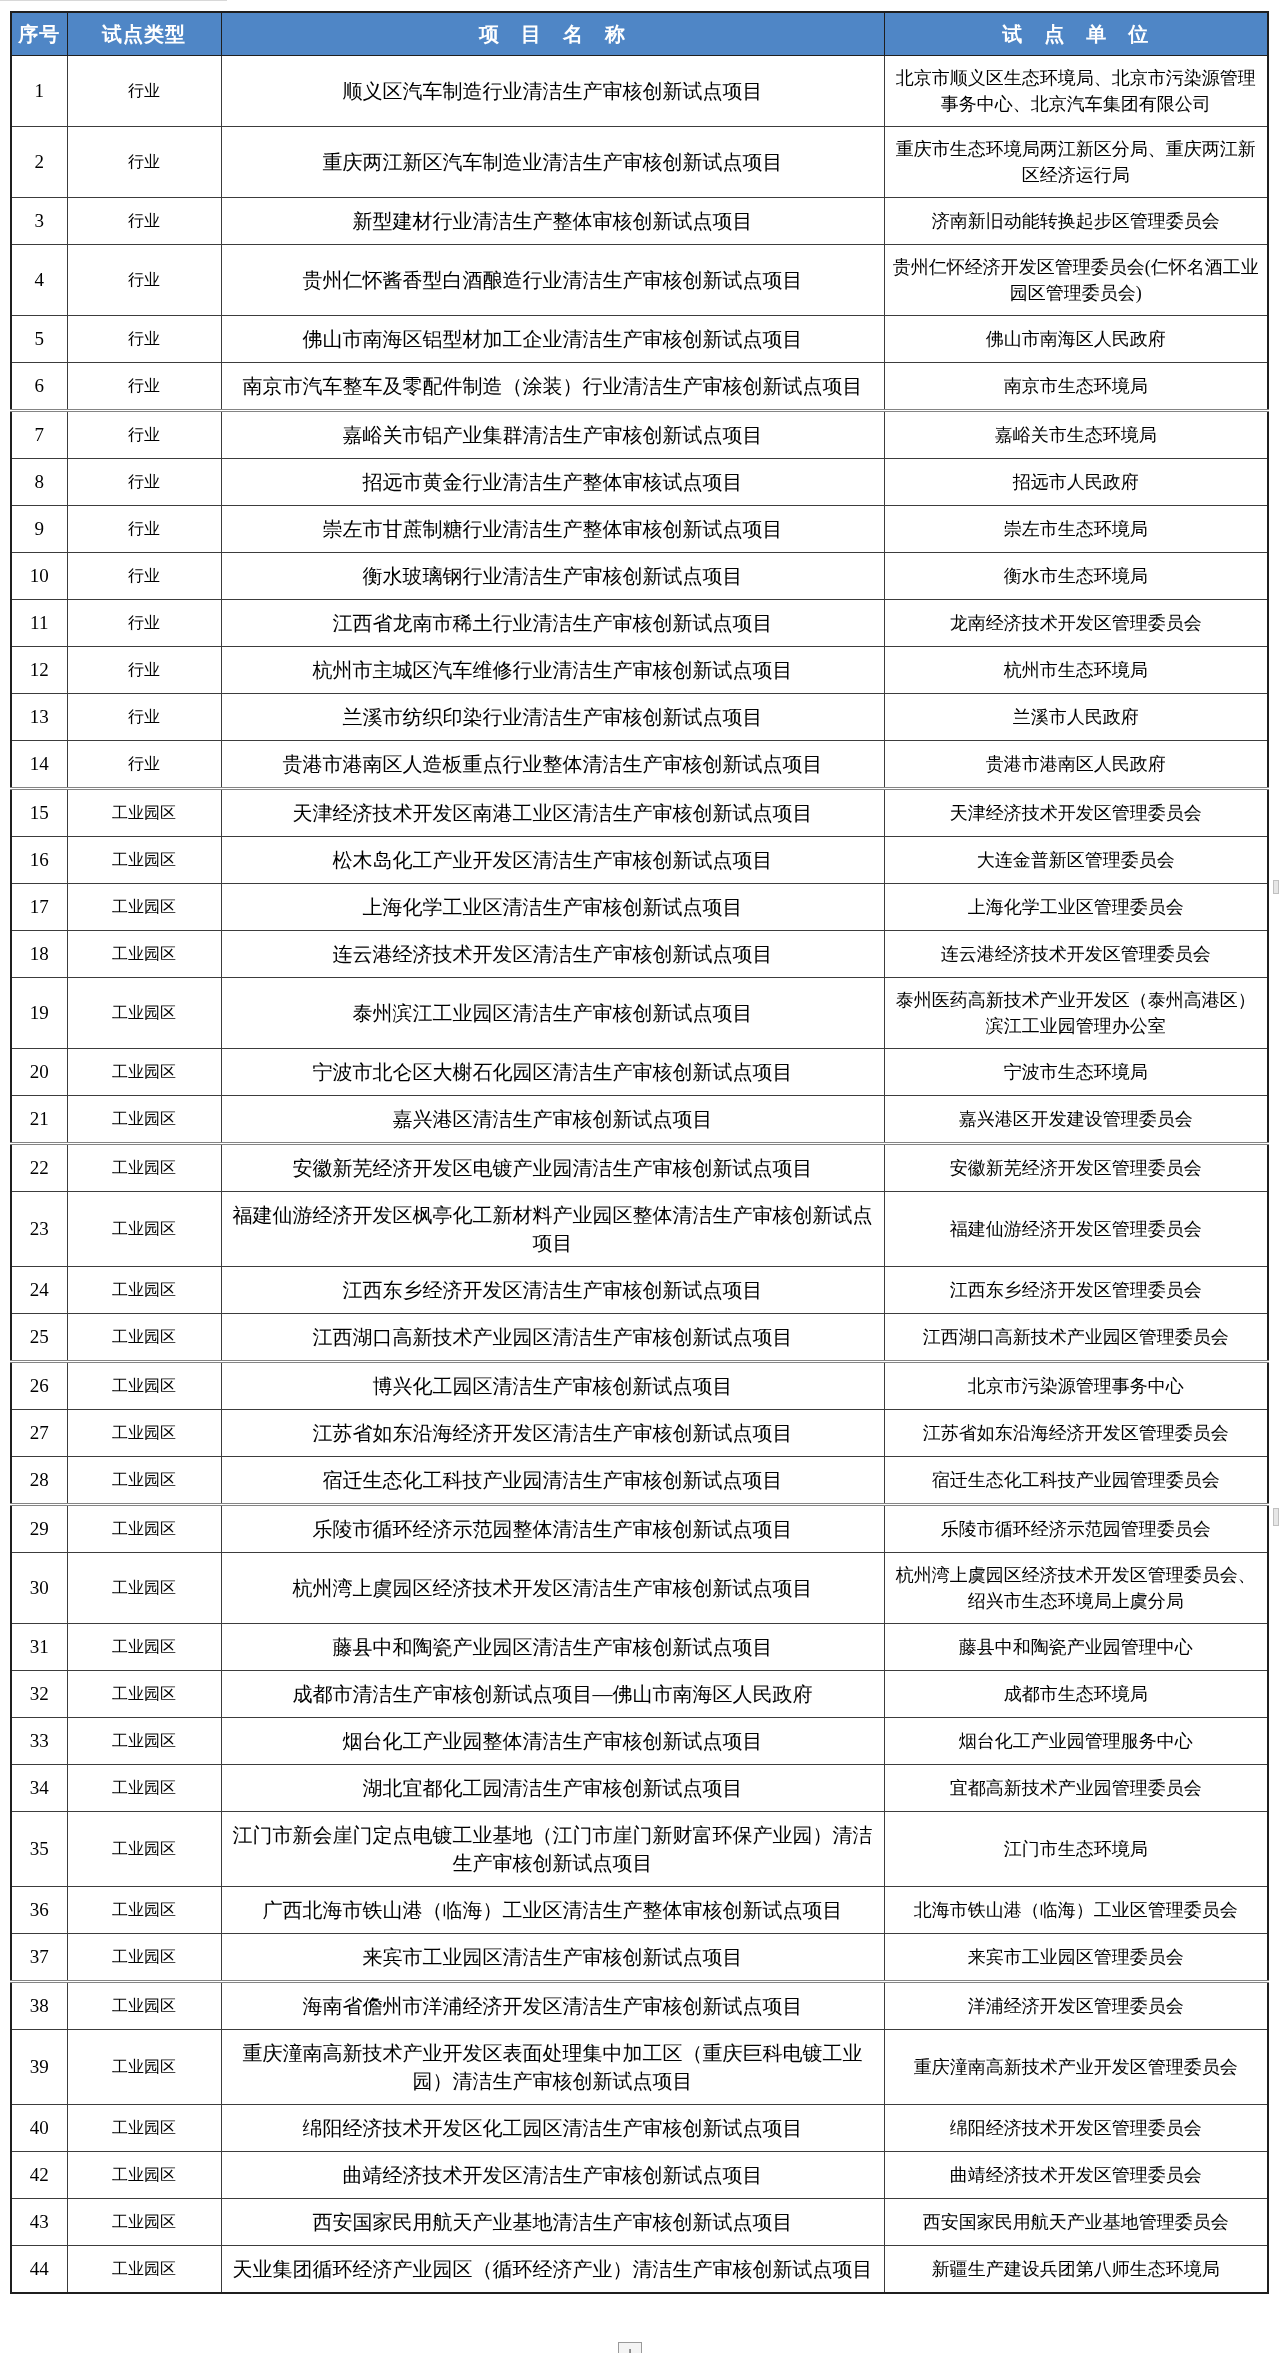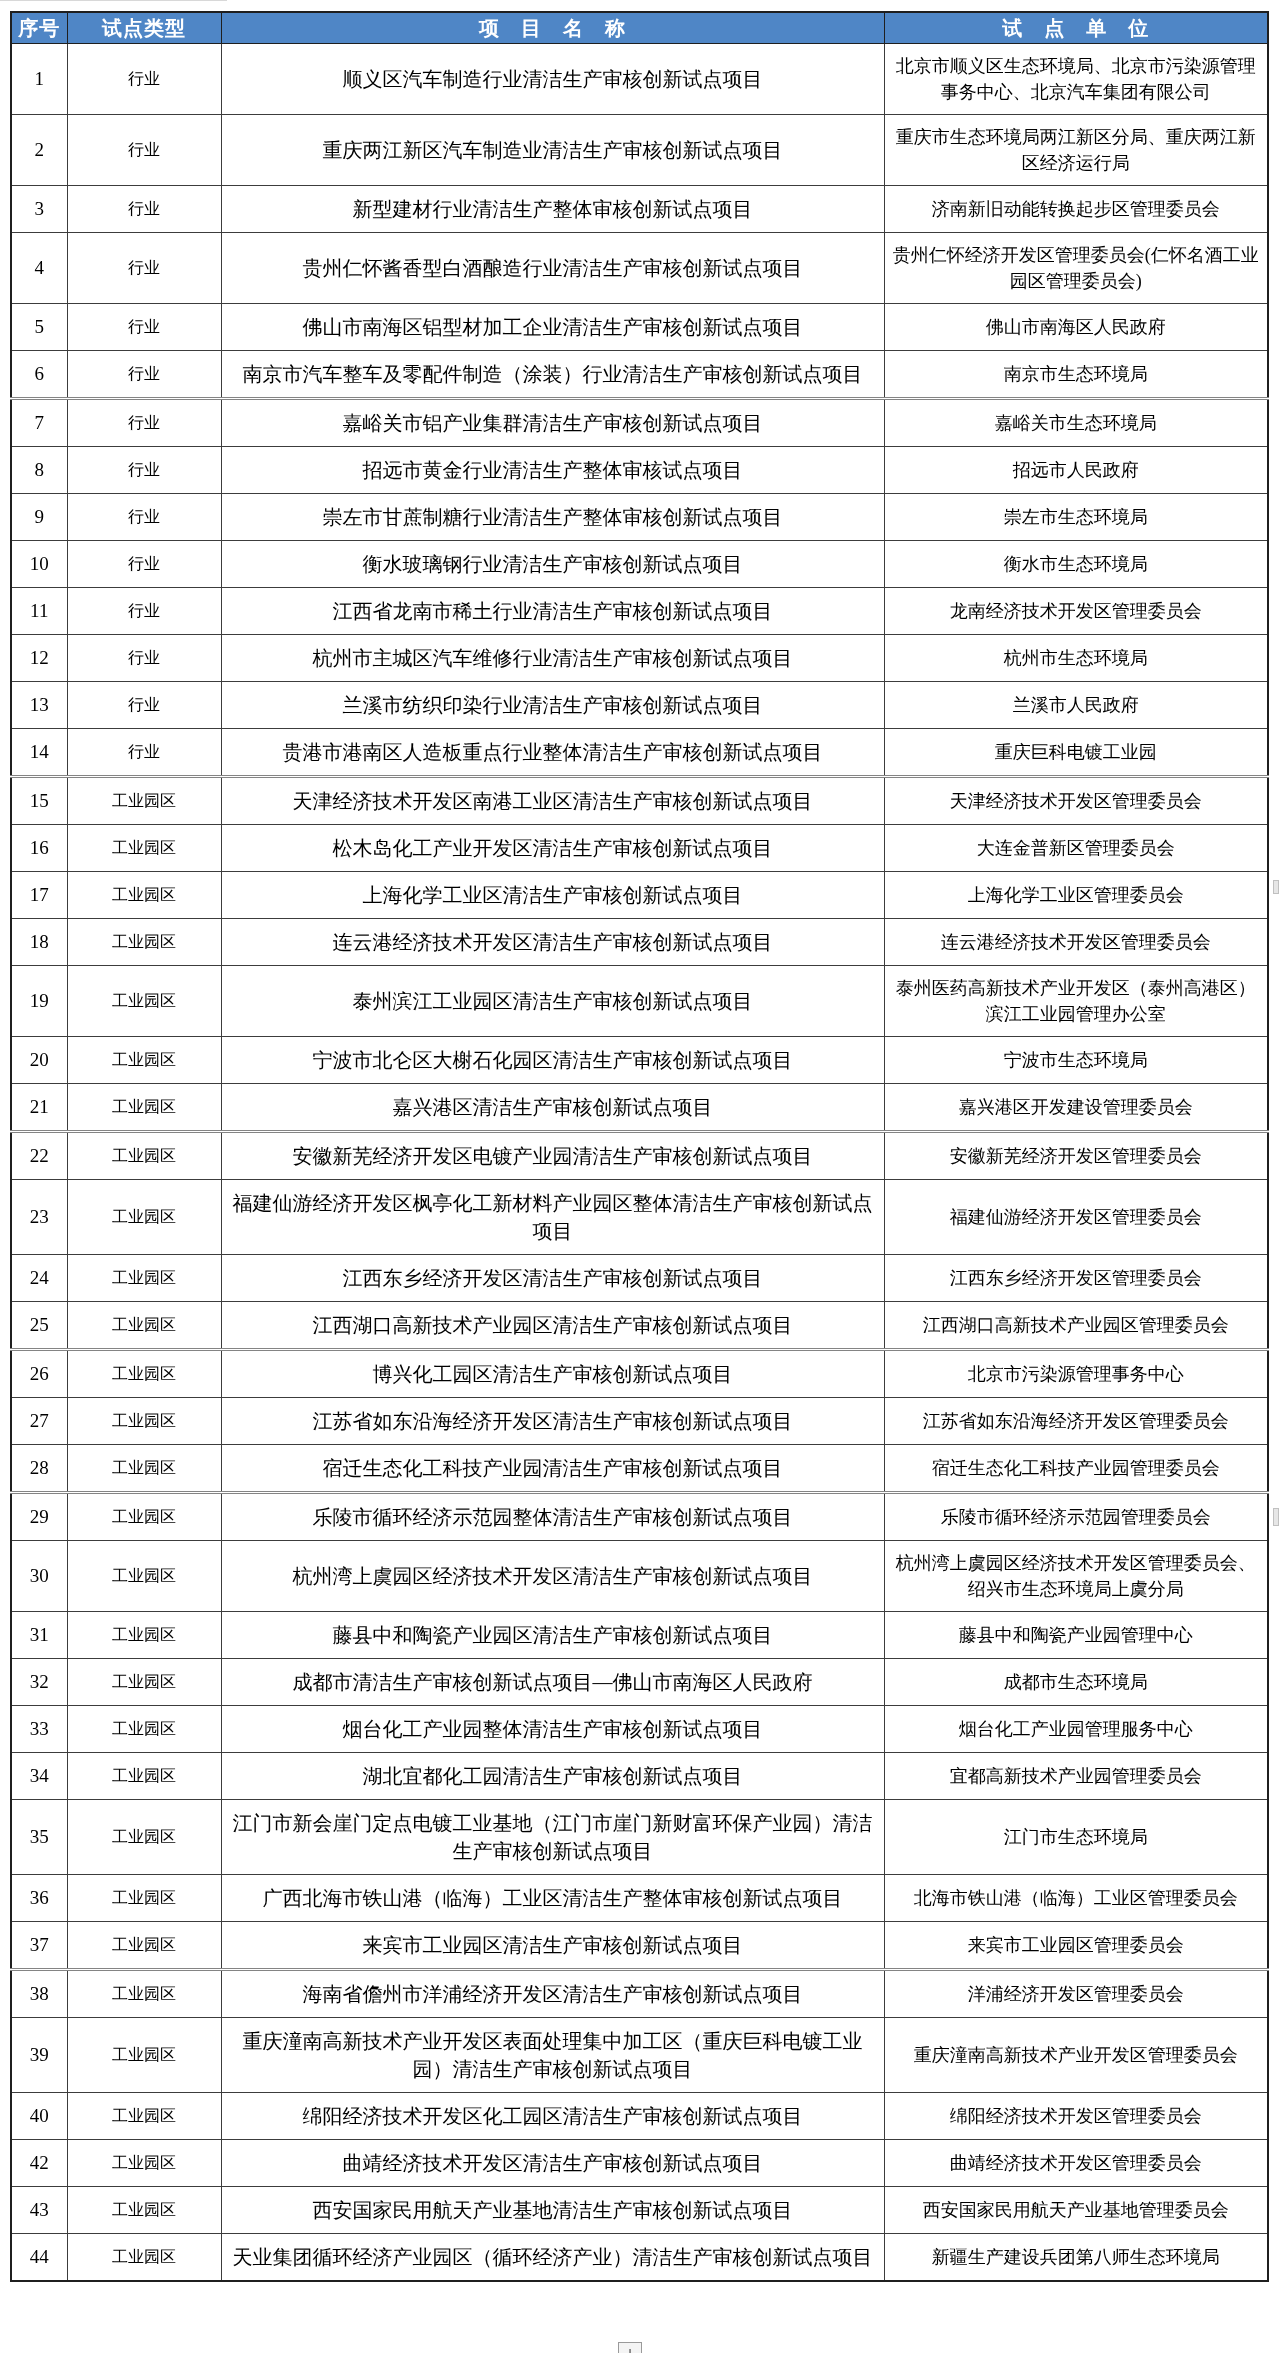--- a/index.html
+++ b/index.html
@@ -11,21 +11,21 @@
   .top-artifact{position:absolute;left:0;top:0;width:227px;height:1px;background:#d8d8d8;}
   .table-wrap{position:absolute;left:10px;top:11px;width:1257px;}
   table{width:100%;border-collapse:collapse;table-layout:fixed;border:2px solid #1f1f1f;}
   col.c-no{width:56px;}
   col.c-type{width:154px;}
   col.c-project{width:663px;}
   col.c-unit{width:384px;}
   th{
     background:var(--header-bg,#4f86c6);color:var(--header-text,#ffffff);
     font-family:"Liberation Sans","DejaVu Sans",sans-serif;font-weight:bold;
-    font-size:20px;line-height:26px;padding:2px 2px;border:1px solid #1f1f1f;
+    font-size:20px;line-height:26px;padding:8px 2px;border:1px solid #1f1f1f;
     text-align:center;vertical-align:middle;letter-spacing:1px;
   }
   td{
     border:1px solid #3c3c3c;text-align:center;vertical-align:middle;
     padding:9px 8px;font-size:20px;line-height:28px;color:#000000;
     word-break:break-all;
   }
   td.no{font-size:19px;}
   td.type{font-size:16px;}
   td.unit{font-size:18px;line-height:26px;}
@@ -139,21 +139,21 @@
         <tr>
           <td class="no">13</td>
           <td class="type">行业</td>
           <td class="project">兰溪市纺织印染行业清洁生产审核创新试点项目</td>
           <td class="unit">兰溪市人民政府</td>
         </tr>
         <tr class="pagebreak">
           <td class="no">14</td>
           <td class="type">行业</td>
           <td class="project">贵港市港南区人造板重点行业整体清洁生产审核创新试点项目</td>
-          <td class="unit">重庆巨科电镀工业园</td>
+          <td class="unit">贵港市港南区人民政府</td>
         </tr>
         <tr>
           <td class="no">15</td>
           <td class="type">工业园区</td>
           <td class="project">天津经济技术开发区南港工业区清洁生产审核创新试点项目</td>
           <td class="unit">天津经济技术开发区管理委员会</td>
         </tr>
         <tr>
           <td class="no">16</td>
           <td class="type">工业园区</td>

